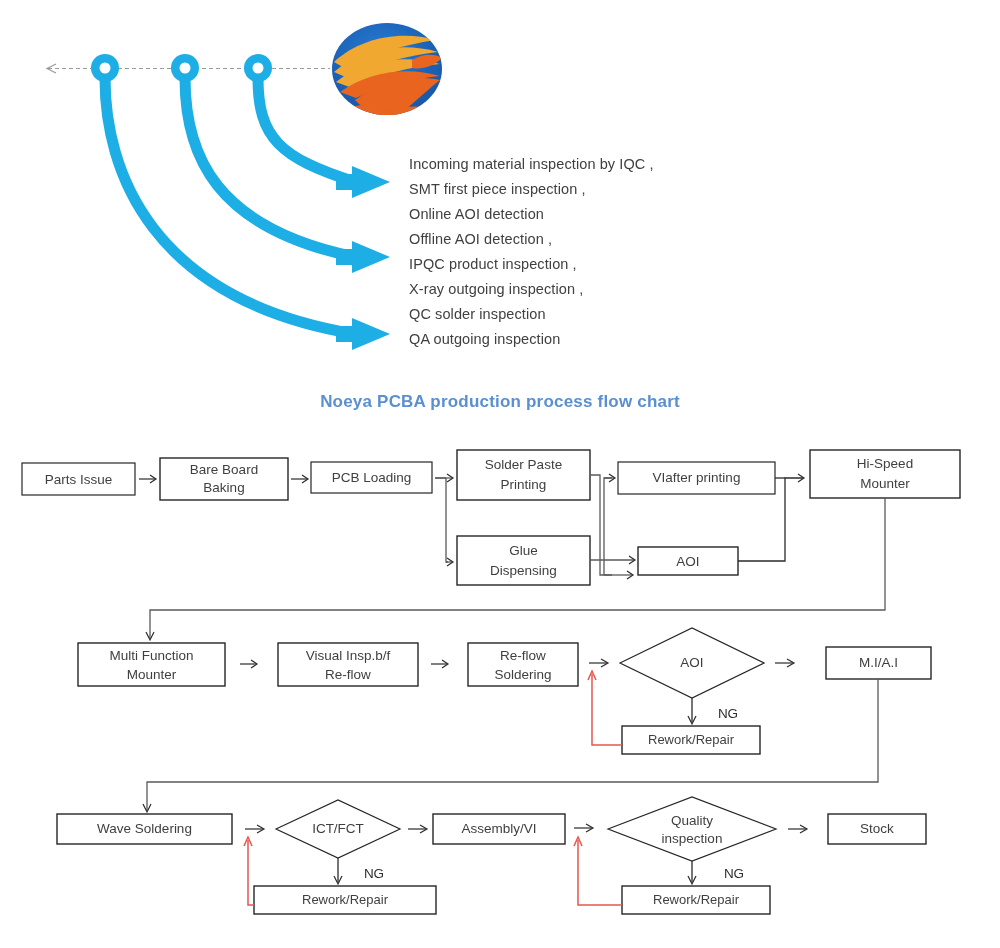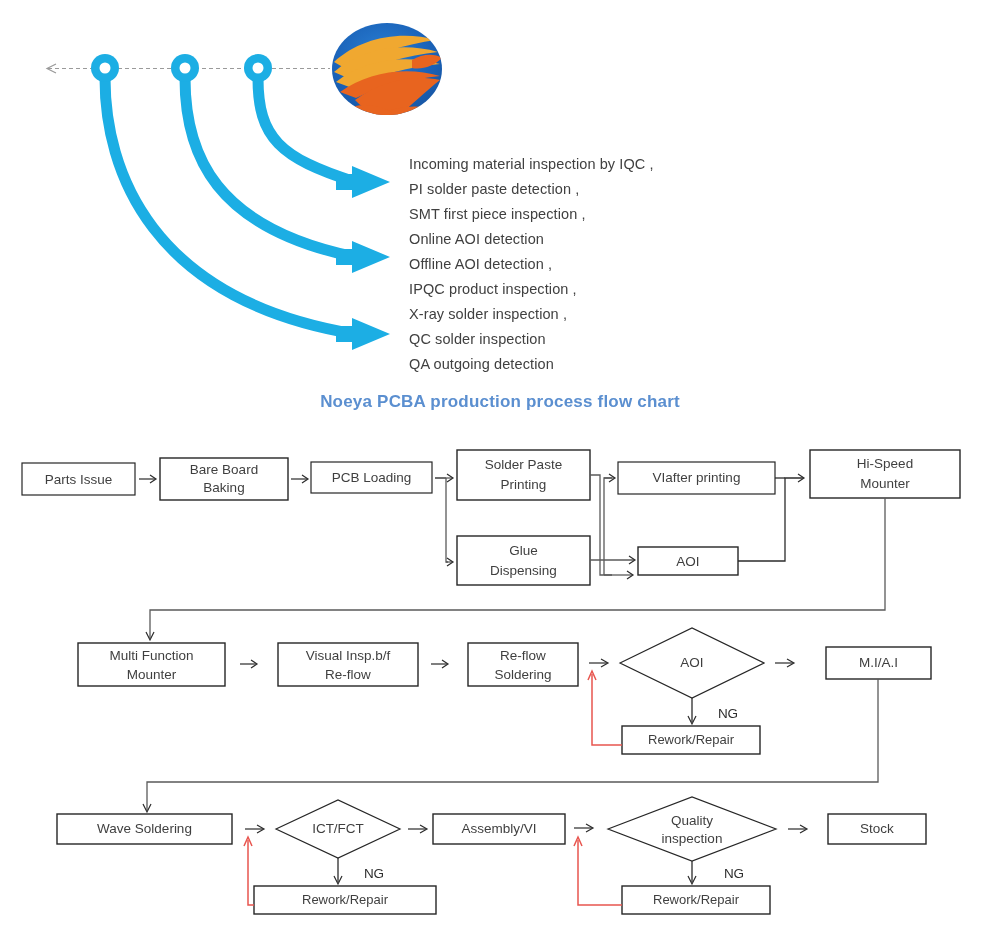--- a/index.html
+++ b/index.html
@@ -163,28 +163,27 @@
                  C378,116 364,110 355,100 Z" fill="#e8641f"></path>
         <path d="M380,115 C396,106 418,104 438,110 C424,124 404,134 388,130 Z" fill="#e8641f"></path>
         <path d="M412,60 C422,54 434,53 442,58 C434,66 422,70 412,68 Z" fill="#e8641f"></path>
         <path d="M344,110 C360,102 376,104 392,112 C378,126 360,128 344,120 Z" fill="#e8641f"></path>
       </g>
     </g>
   </svg>
 
   <div class="bullet-list">
     <div class="line">Incoming material inspection by IQC ,</div>
-    <div class="line">PI solder paste detection ,</div>
     <div class="line">SMT first piece inspection ,</div>
     <div class="line">Online AOI detection</div>
     <div class="line">Offline AOI detection ,</div>
     <div class="line">IPQC product inspection ,</div>
-    <div class="line">X-ray solder inspection ,</div>
+    <div class="line">X-ray outgoing inspection ,</div>
     <div class="line">QC solder inspection</div>
-    <div class="line">QA outgoing detection</div>
+    <div class="line">QA outgoing inspection</div>
   </div>
 
   <div class="chart-title">Noeya PCBA production process flow chart</div>
 
   <svg class="flow-svg" viewBox="0 0 1000 518">
 
     <g>
       <rect class="nodebox thin" x="22" y="33" width="113" height="32"></rect>
       <text class="nodetext" x="78.5" y="50">Parts Issue</text>
     </g>

